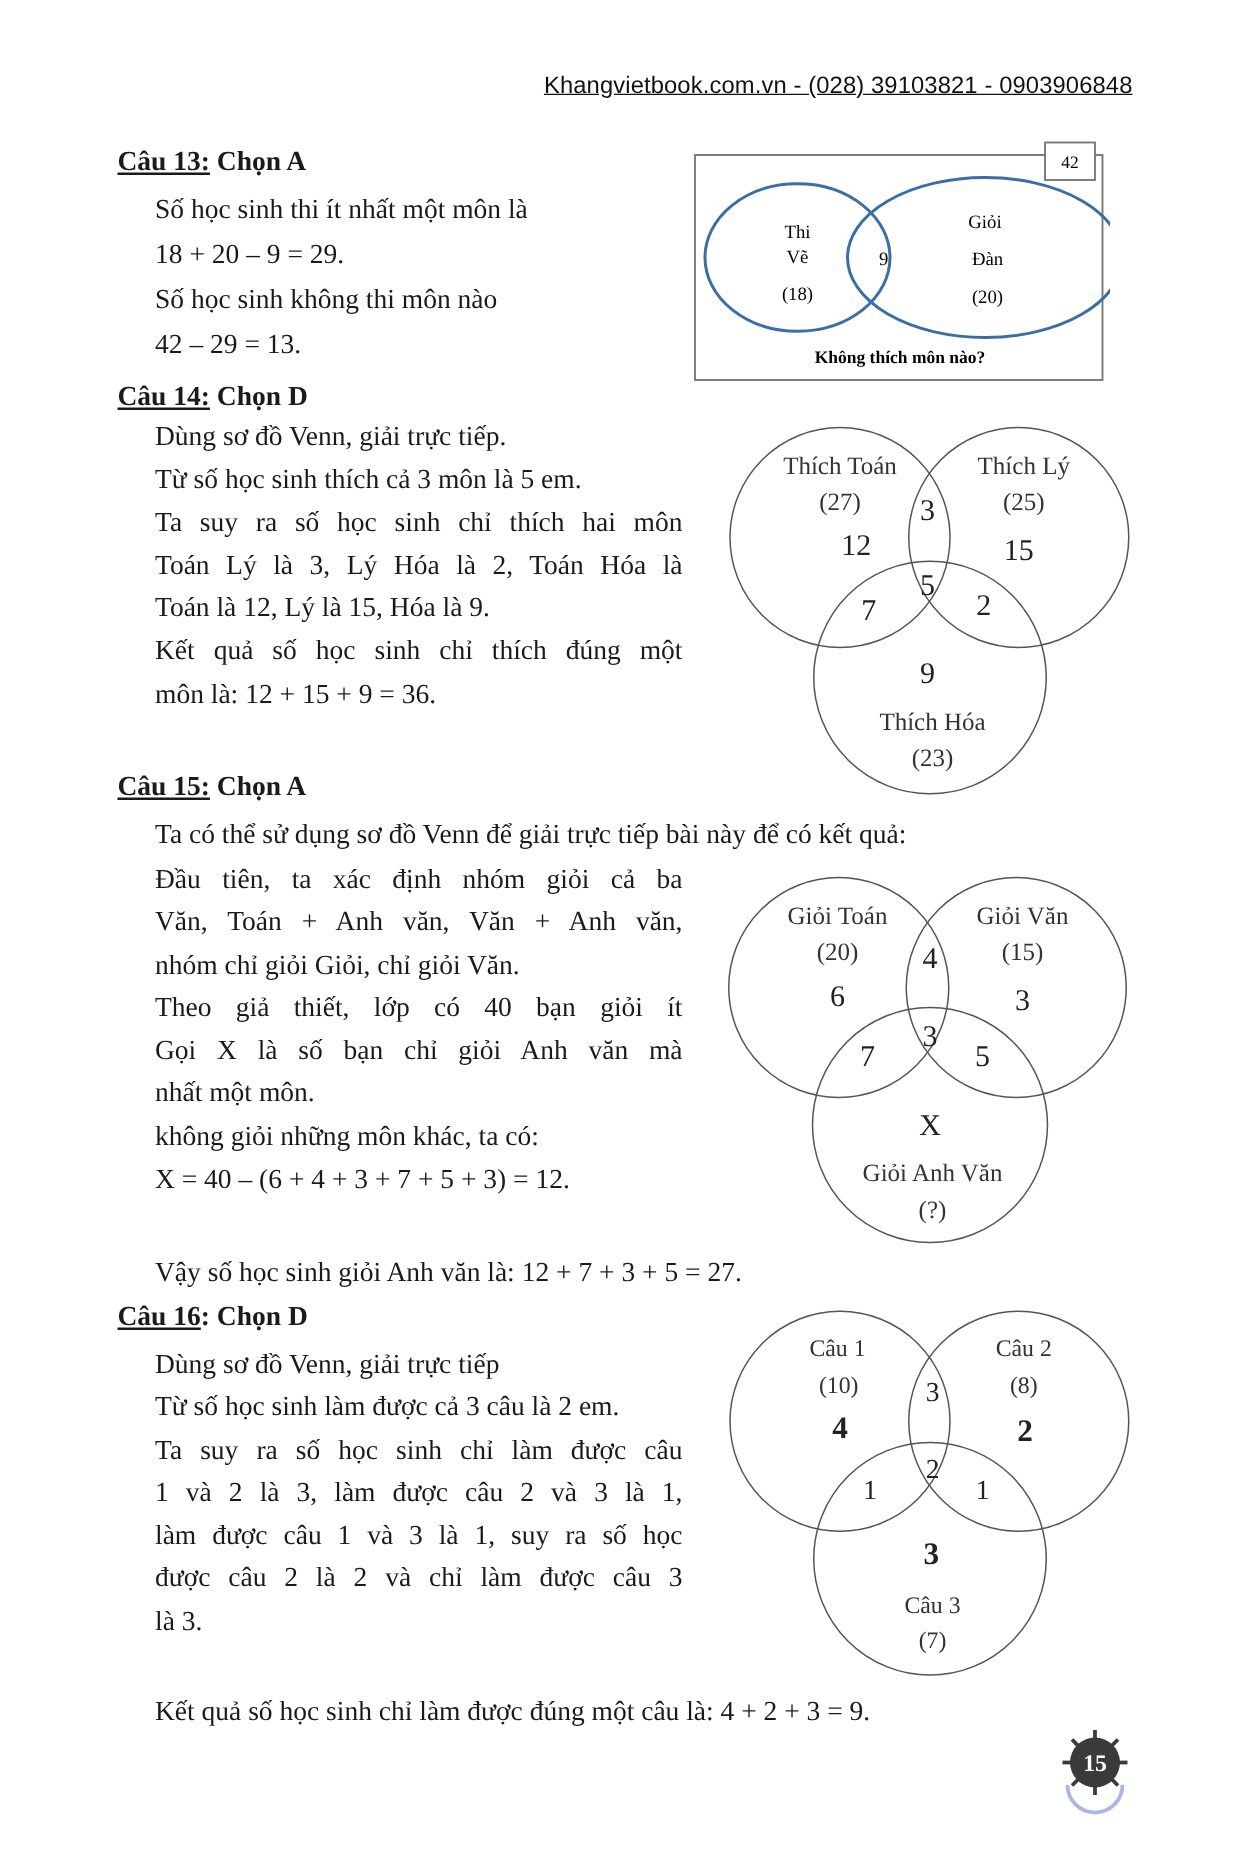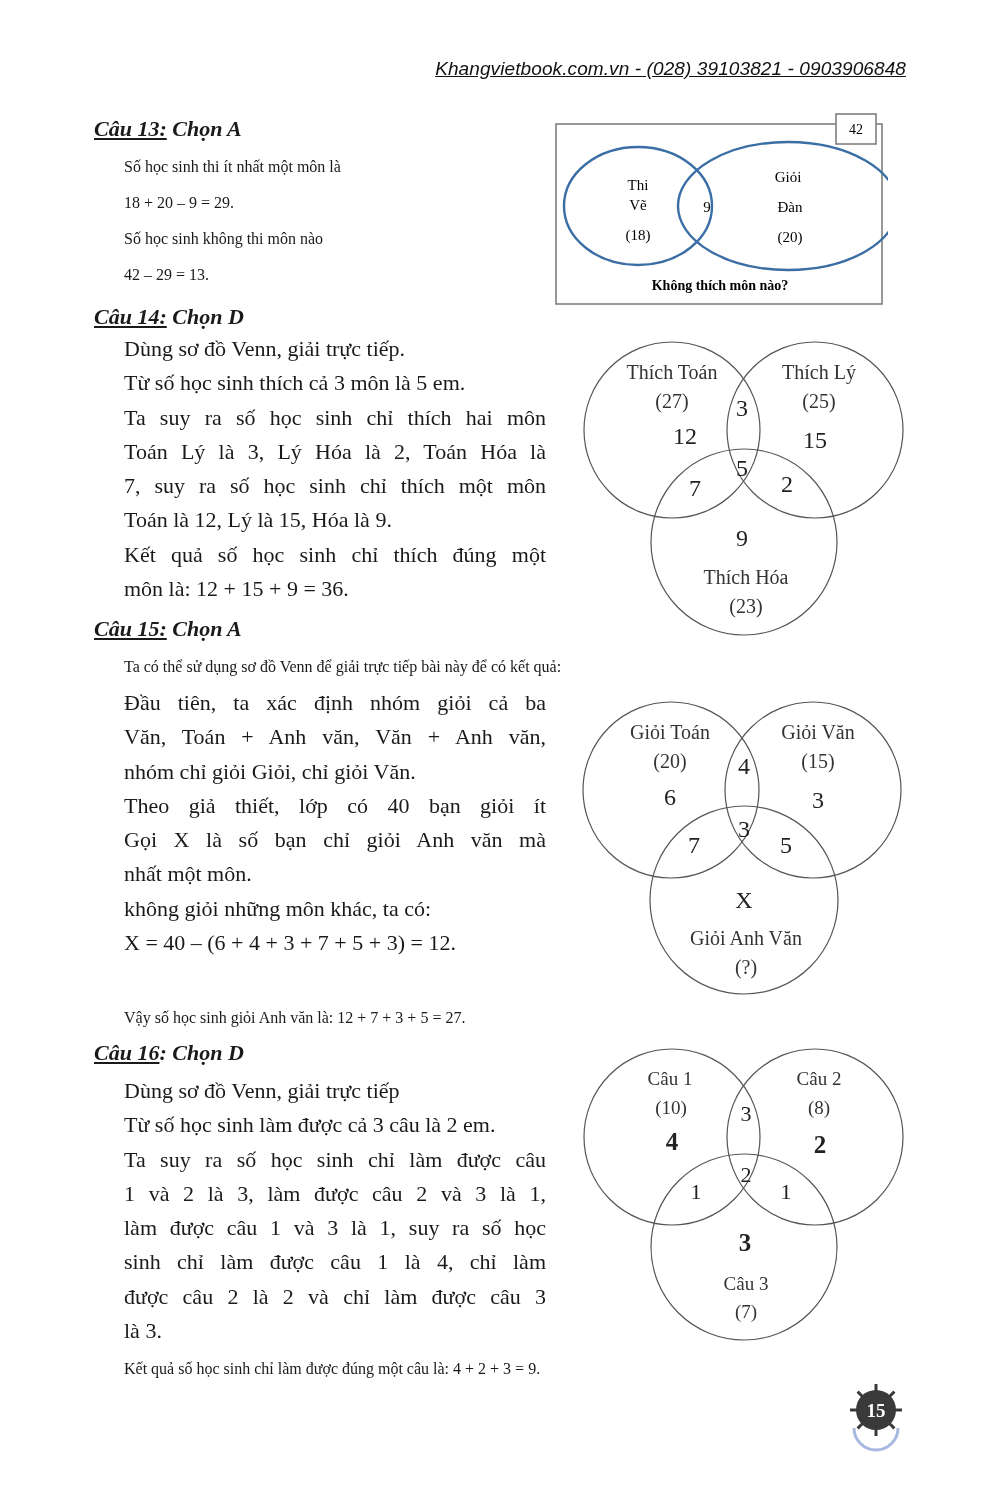--- a/index.html
+++ b/index.html
@@ -1,22 +1,22 @@
 <!DOCTYPE html>
 <html><head>
 <meta charset="utf-8">
 <style>
   html, body { margin: 0; padding: 0; background: #ffffff; }
   body { width: 1000px; height: 1500px; position: relative; overflow: hidden;
          font-family: "Liberation Serif", "DejaVu Serif", serif; color: #1a1a1a; }
   .header-link { position: absolute; top: 58px; right: 94px; font-family: "Liberation Sans", "DejaVu Sans", sans-serif;
-         font-style: italic; font-size: 19px; text-decoration: underline; color: #111; letter-spacing: 0.1px; text-align: center; }
-  .q-title { position: absolute; left: 94px; font-size: 22px; font-weight: bold; font-style: italic; }
+         font-size: 19px; text-decoration: underline; color: #111; letter-spacing: 0.1px; text-align: center; }
+  .q-title { position: absolute; left: 94px; font-size: 22px; font-weight: bold; }
   .q-title .num { text-decoration: underline; }
-  .line { position: absolute; font-size: 16px; line-height: 34px; white-space: nowrap; }
+  .line { position: absolute; font-size: 22px; line-height: 34px; white-space: nowrap; }
   .para { position: absolute; font-size: 22px; line-height: 34.3px; text-align: justify; }
   .para span.l { display: block; text-align-last: justify; }
   .para span.l.last { text-align-last: left; }
   svg text { font-family: "Liberation Serif", "DejaVu Serif", serif; }
   .diagram { position: absolute; }
   .page-badge { position: absolute; left: 838px; top: 1380px; width: 80px; height: 80px; }
 </style>
 </head>
 <body>
 
@@ -49,21 +49,20 @@
 
 <div class="q-title" style="top:304px">
   <span class="num">Câu 14:</span>
   <span>Chọn D</span>
 </div>
 <div class="para" style="left:124px;top:332px;width:422px">
   <span class="l last">Dùng sơ đồ Venn, giải trực tiếp.</span>
   <span class="l last">Từ số học sinh thích cả 3 môn là 5 em.</span>
   <span class="l">Ta suy ra số học sinh chỉ thích hai môn</span>
   <span class="l">Toán Lý là 3, Lý Hóa là 2, Toán Hóa là</span>
-  <span class="l">7, suy ra số học sinh chỉ thích một môn</span>
   <span class="l last">Toán là 12, Lý là 15, Hóa là 9.</span>
   <span class="l">Kết quả số học sinh chỉ thích đúng một</span>
   <span class="l last">môn là: 12 + 15 + 9 = 36.</span>
 </div>
 
 <svg class="diagram" style="left:570px;top:330px" width="350" height="310">
   <circle cx="102" cy="100" r="88" fill="none" stroke="#555" stroke-width="1.2"></circle>
   <circle cx="245" cy="100" r="88" fill="none" stroke="#555" stroke-width="1.2"></circle>
   <circle cx="174" cy="212" r="93" fill="none" stroke="#555" stroke-width="1.2"></circle>
   <text x="102" y="49" font-size="20" fill="#333" text-anchor="middle">Thích Toán</text>
@@ -120,21 +119,20 @@
 <div class="q-title" style="top:1040px">
   <span class="num">Câu 16</span><span>:</span>
   <span>Chọn D</span>
 </div>
 <div class="para" style="left:124px;top:1074px;width:422px">
   <span class="l last">Dùng sơ đồ Venn, giải trực tiếp</span>
   <span class="l last">Từ số học sinh làm được cả 3 câu là 2 em.</span>
   <span class="l">Ta suy ra số học sinh chỉ làm được câu</span>
   <span class="l">1 và 2 là 3, làm được câu 2 và 3 là 1,</span>
   <span class="l">làm được câu 1 và 3 là 1, suy ra số học</span>
-  <span class="l">sinh chỉ làm được câu 1 là 4, chỉ làm</span>
   <span class="l">được câu 2 là 2 và chỉ làm được câu 3</span>
   <span class="l last">là 3.</span>
 </div>
 <div class="line" style="left:124px;top:1352px">Kết quả số học sinh chỉ làm được đúng một câu là: 4 + 2 + 3 = 9.</div>
 
 <svg class="diagram" style="left:570px;top:1040px" width="350" height="310">
   <circle cx="102" cy="97" r="88" fill="none" stroke="#555" stroke-width="1.2"></circle>
   <circle cx="245" cy="97" r="88" fill="none" stroke="#555" stroke-width="1.2"></circle>
   <circle cx="174" cy="207" r="93" fill="none" stroke="#555" stroke-width="1.2"></circle>
   <text x="100" y="45" font-size="19" fill="#333" text-anchor="middle">Câu 1</text>

